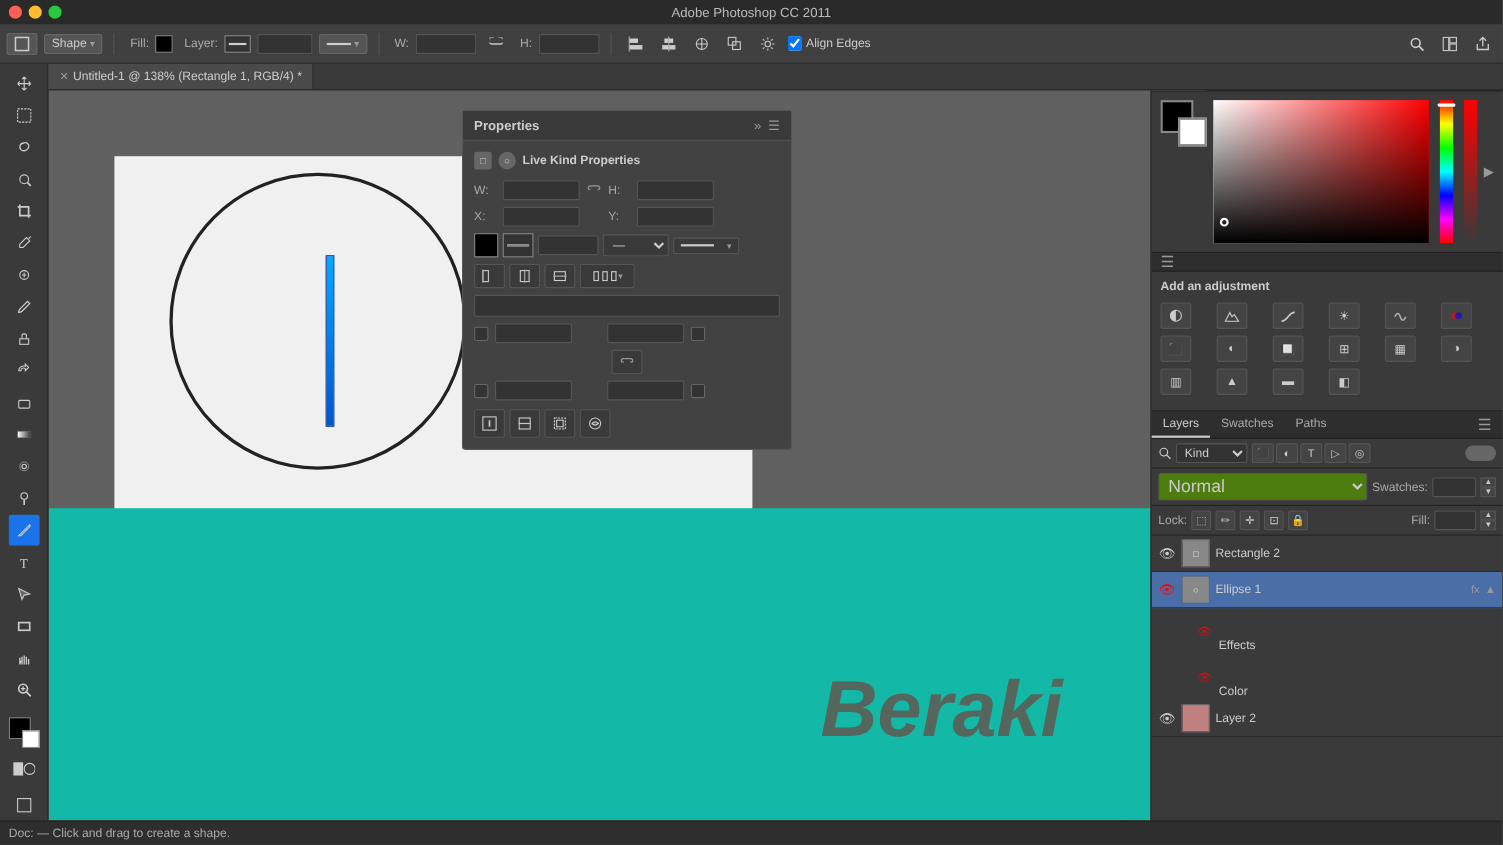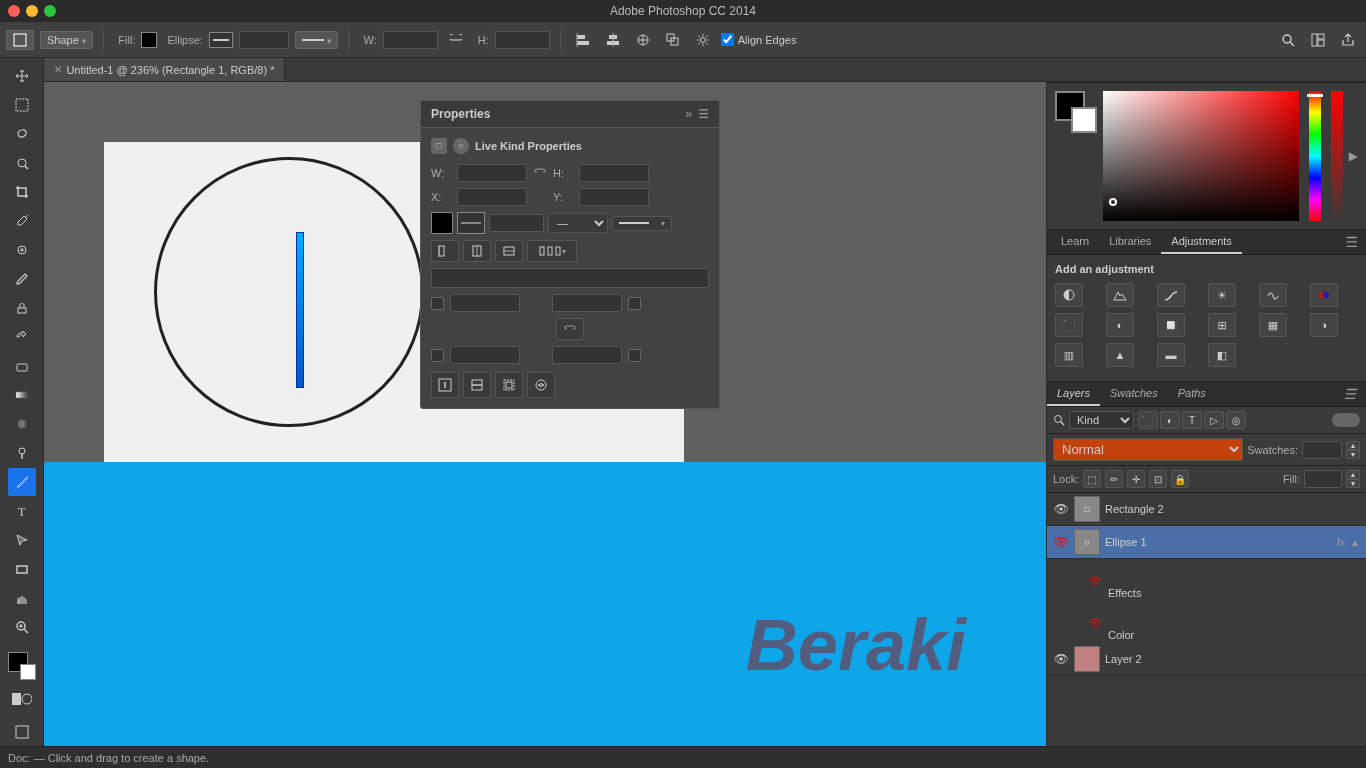--- a/index.html
+++ b/index.html
@@ -186,21 +186,21 @@
     #canvas-content {
       position: absolute;
       top: 60px; left: 60px;
       width: 580px; height: 380px;
       background: #f0f0f0;
     }
     
     #canvas-dark {
       position: absolute;
       top: 380px; left: 0; right: 0; bottom: 0;
-      background: #0ea5e9;
+      background: #14b8a6;
     }
 
     
     #canvas-circle {
       position: absolute;
       top: 15px; left: 50px;
       width: 270px; height: 270px;
       border-radius: 50%;
       border: 3px solid #222;
       background: transparent;
@@ -586,21 +586,20 @@
     }
 
     
     #layers-tabs {
       display: flex;
       background: #2e2e2e;
       border-bottom: 1px solid #222;
       align-items: center;
       justify-content: space-between;
       padding-right: 4px;
-      font-style: italic;
     }
     .layers-tabs-left {
       display: flex;
     }
     .layers-tab {
       padding: 5px 10px;
       font-size: 11px;
       color: #aaa;
       cursor: pointer;
       border-bottom: 2px solid transparent;
@@ -657,25 +656,25 @@
     }
 
     #layers-blend-row {
       display: flex;
       align-items: center;
       gap: 4px;
       padding: 4px 6px;
       border-bottom: 1px solid #222;
     }
     .blend-select {
-      background: #c2410c;
+      background: #4d7c0f;
       border: 1px solid #555;
       color: #ccc;
       padding: 2px 4px;
-      font-size: 13px;
+      font-size: 16px;
       border-radius: 2px;
       flex: 1;
     }
     .opacity-label {
       color: #aaa;
       font-size: 11px;
     }
     .opacity-input {
       background: #333;
       border: 1px solid #555;
@@ -882,41 +881,41 @@
   </style>
 </head>
 <body>
 
 <div id="title-bar">
   <div class="traffic-lights">
     <div class="traffic-light tl-close"></div>
     <div class="traffic-light tl-minimize"></div>
     <div class="traffic-light tl-maximize"></div>
   </div>
-  <span id="title-text">Adobe Photoshop CC 2014</span>
+  <span id="title-text">Adobe Photoshop CC 2011</span>
 </div>
 
 <div id="top-toolbar">
 
   <div class="toolbar-btn">
     <svg width="14" height="14" viewBox="0 0 14 14" fill="none">
       <rect x="1" y="1" width="12" height="12" stroke="#ccc" stroke-width="1.5" fill="none"></rect>
     </svg>
   </div>
   <div class="toolbar-btn">
     <span>Shape</span>
     <span class="chevron-down"></span>
   </div>
 
   <div class="toolbar-divider"></div>
 
   <span class="toolbar-label">Fill:</span>
   <div class="header-color-swatch"></div>
 
-  <span class="toolbar-label">Ellipse:</span>
+  <span class="toolbar-label">Layer:</span>
   <div class="header-stroke-swatch">
     <div style="width:16px;height:2px;background:#ccc;"></div>
   </div>
   <input type="text" class="toolbar-input" style="width: 50px;">
   <div class="toolbar-btn">
     <div style="width:22px;height:2px;background:#ccc;"></div>
     <span class="chevron-down"></span>
   </div>
 
   <div class="toolbar-divider"></div>
@@ -991,21 +990,21 @@
     <svg width="14" height="14" viewBox="0 0 14 14">
         <path d="M2 7 V12 H12 V7" stroke="#ccc" fill="none" stroke-width="1.2"></path>
         <path d="M7 1 V9 M4 4 L7 1 L10 4" stroke="#ccc" fill="none" stroke-width="1.2"></path>
       </svg>
   </div>
 </div>
 
 <div id="doc-tab-bar">
   <div class="doc-tab">
     <span class="doc-tab-close">✕</span>
-    <span>Untitled-1 @ 236% (Rectangle 1, RGB/8) *</span>
+    <span>Untitled-1 @ 138% (Rectangle 1, RGB/4) *</span>
   </div>
 </div>
 
 <div id="left-panel">
   <div class="tool-btn" title="Move Tool">
     <svg width="14" height="14" viewBox="0 0 14 14">
         <path d="M7 1 L7 13 M1 7 L13 7 M7 1 L5 3 M7 1 L9 3 M7 13 L5 11 M7 13 L9 11 M1 7 L3 5 M1 7 L3 9 M13 7 L11 5 M13 7 L11 9" stroke="#ccc" fill="none" stroke-width="1"></path>
       </svg>
   </div>
   <div class="tool-btn">
@@ -1335,25 +1334,20 @@
         <div class="hue-cursor"></div>
       </div>
 
       <div class="color-alpha-slider"></div>
 
       <div style="color:#999;font-size:12px;cursor:pointer;align-self:center;">▶</div>
     </div>
   </div>
 
   <div id="adj-tabs">
-    <div class="adj-tabs-left">
-      <div class="adj-tab">Learn</div>
-      <div class="adj-tab">Libraries</div>
-      <div class="adj-tab active">Adjustments</div>
-    </div>
     <div class="adj-panel-menu">☰</div>
   </div>
 
   <div id="adj-panel">
     <div class="adj-title">Add an adjustment</div>
 
     <div class="adj-icons-grid">
       <div class="adj-icon-btn">
         <svg width="16" height="16" viewBox="0 0 16 16">
             <circle cx="8" cy="8" r="5" stroke="#ccc" fill="none" stroke-width="1"></circle>

